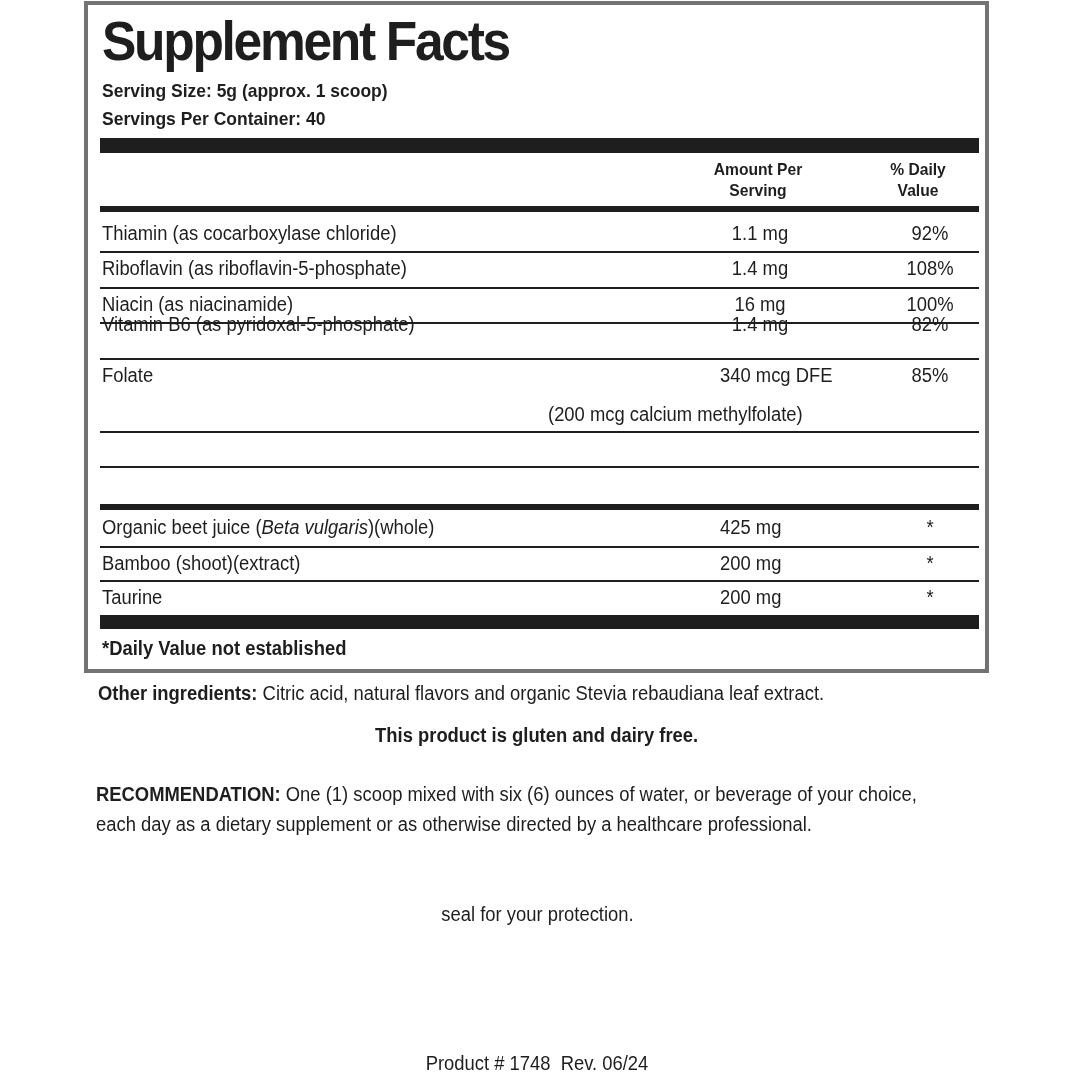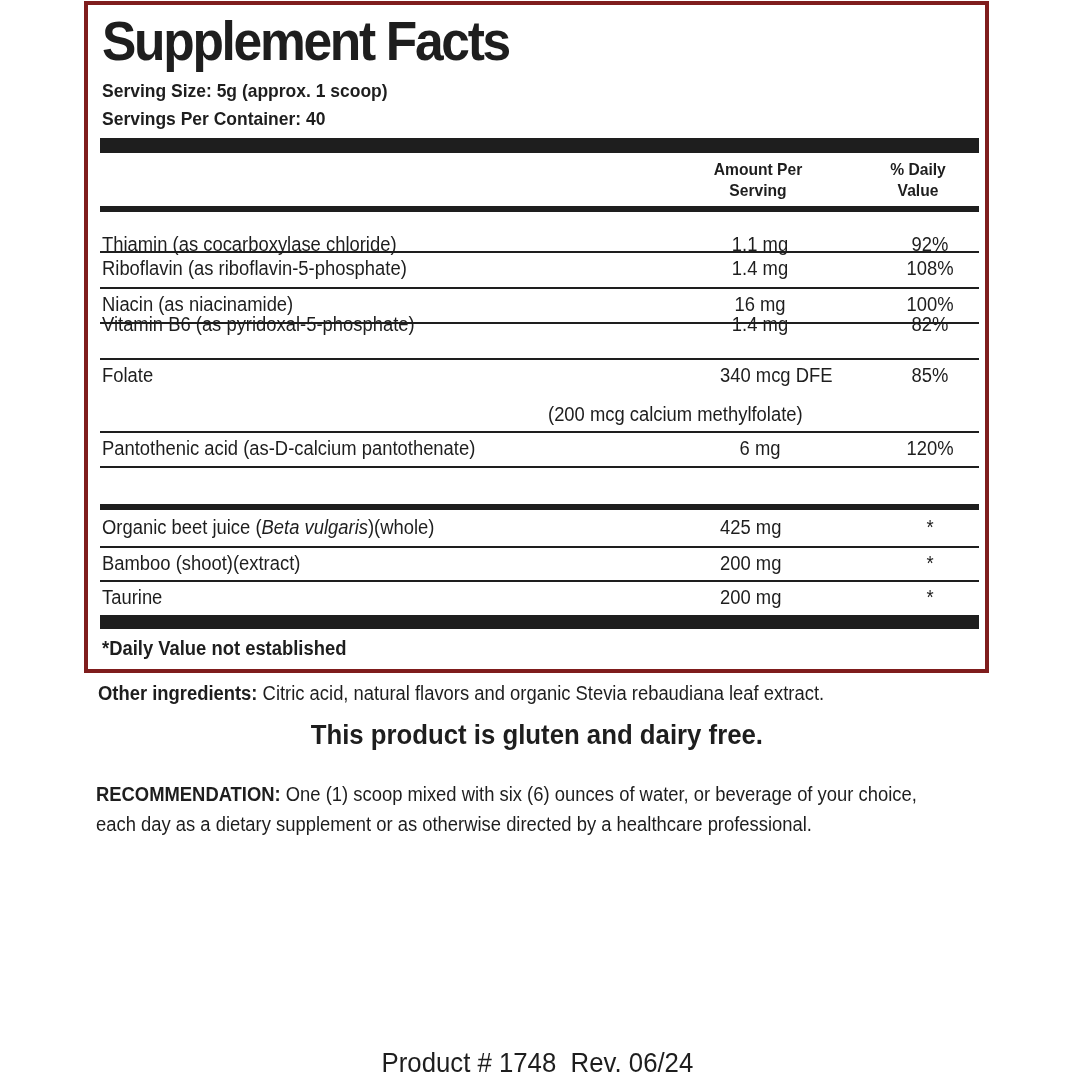--- a/index.html
+++ b/index.html
@@ -14,21 +14,21 @@
       overflow: hidden;
       font-family: "Liberation Sans", "DejaVu Sans", sans-serif;
       color: #1e1e1e;
     }
     .facts-box {
       position: absolute;
       left: 84px;
       top: 1px;
       width: 897px;
       height: 664px;
-      border: 4px solid #7f1d1d;
+      border: 4px solid #737373;
       box-sizing: content-box;
     }
     .title {
       position: absolute;
       left: 14px;
       top: 4px;
       font-size: 56px;
       font-weight: bold;
       letter-spacing: -2.5px;
       line-height: 64px;
@@ -148,21 +148,21 @@
       font-size: 20px;
       line-height: 30px;
       transform: scaleX(0.92);
       transform-origin: left top;
     }
     .center-block {
       position: absolute;
       left: 0;
       width: 1074px;
       text-align: center;
-      font-size: 28px;
+      font-size: 20px;
       line-height: 30px;
     }
     .center-block span {
       display: inline-block;
       transform: scaleX(0.92);
       white-space: nowrap;
     }
     i { font-style: italic; }
   </style>
 </head>
@@ -179,21 +179,21 @@
     <div>Amount Per</div>
     <div>Serving</div>
   </div>
   <div class="hdr" style="left:775px;width:110px;top:154px">
     <div>% Daily</div>
     <div>Value</div>
   </div>
 
   <div class="rule" style="top:201px;height:6px"></div>
 
-  <div class="row" style="top:222px">
+  <div class="row" style="top:211px">
     <span class="name">Thiamin (as cocarboxylase chloride)</span>
     <span class="amt">1.1 mg</span>
     <span class="dv">92%</span>
   </div>
   <div class="sep" style="top:246px"></div>
 
   <div class="row" style="top:246px">
     <span class="name">Riboflavin (as riboflavin-5-phosphate)</span>
     <span class="amt">1.4 mg</span>
     <span class="dv">108%</span>
@@ -215,25 +215,20 @@
   <div class="sep" style="top:353px"></div>
 
   <div class="row" style="top:353px;height:60px">
     <span class="name">Folate</span>
     <span class="amt left">340 mcg DFE</span>
     <span class="dv">85%</span>
   </div>
   <div class="sub-note">(200 mcg calcium methylfolate)</div>
   <div class="sep" style="top:426px"></div>
 
-  <div class="row" style="top:426px">
-    <span class="name">Pantothenic acid (as-D-calcium pantothenate)</span>
-    <span class="amt">6 mg</span>
-    <span class="dv">120%</span>
-  </div>
   <div class="sep" style="top:461px"></div>
 
 
   <div class="rule" style="top:499px;height:6px"></div>
 
   <div class="row" style="top:505px">
     <span class="name"><span>Organic beet juice (</span><i>Beta vulgaris</i><span>)(whole)</span></span>
     <span class="amt left">425 mg</span>
     <span class="dv">*</span>
   </div>
@@ -263,17 +258,18 @@
 
 <div class="center-block" style="top:720px;font-weight:bold">
   <span>This product is gluten and dairy free.</span>
 </div>
 
 <div class="para">
   <b>RECOMMENDATION:</b><span> One (1) scoop mixed with six (6) ounces of water, or beverage of your choice, each day as a dietary supplement or as otherwise directed by a healthcare professional.</span>
 </div>
 
 <div class="center-block" style="top:899px">
+  <div><span>seal for your protection.</span></div>
 </div>
 
 <div class="center-block" style="top:1048px">
   <span style="white-space:pre">Product # 1748  Rev. 06/24</span>
 </div>
 
 </body></html>

